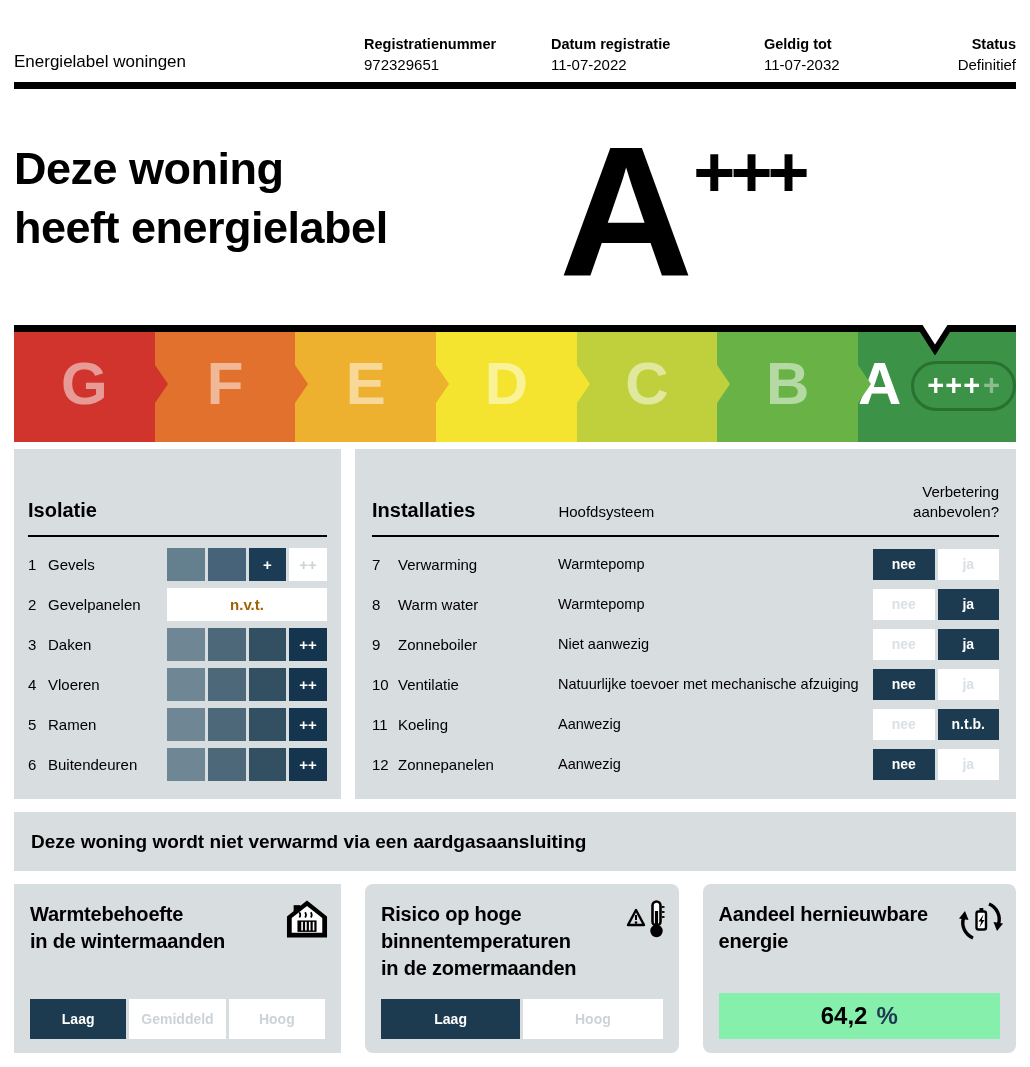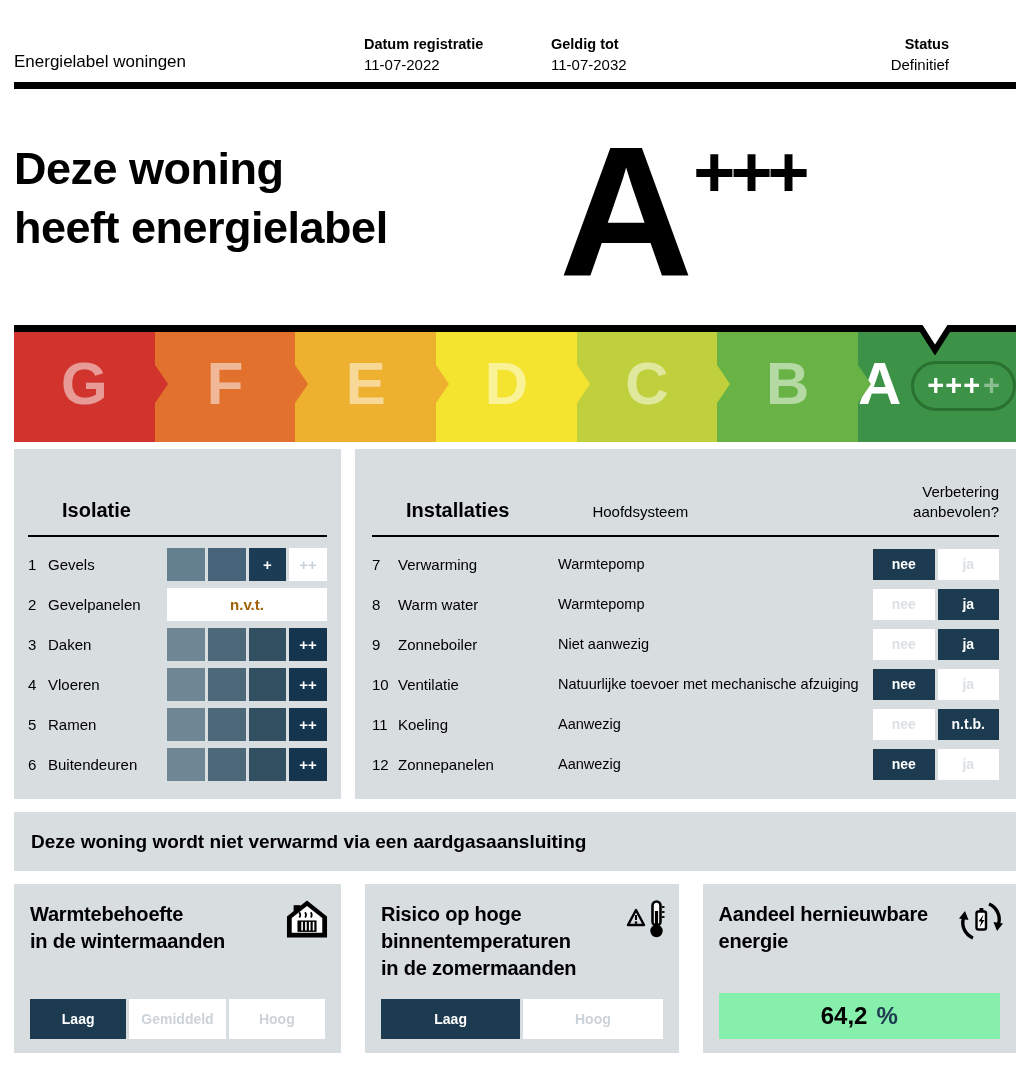--- a/index.html
+++ b/index.html
@@ -41,21 +41,21 @@
   .pill { display:inline-flex; align-items:center; justify-content:center;
           border:3px solid rgba(0,45,0,0.32); border-radius:30px; height:50px; padding:0 13px; margin-top:4px; }
   .pill-main { color:#fff; font-weight:bold; font-size:29px; letter-spacing:1px; }
   .pill-extra { color:rgba(255,255,255,0.4); font-weight:bold; font-size:29px; margin-left:2px; }
 
   
   .panels { display:flex; gap:14px; margin:7px 14px 0; height:350px; }
   .panel { background:#d8dde0; }
   .panel-iso { width:327px; padding:20px 14px 0; }
   .panel-inst { flex:1; padding:20px 17px 0; }
-  .panel-title { font-size:20px; font-weight:bold;margin-left:34px; }
+  .panel-title { font-size:20px; font-weight:bold; }
   .iso-head { display:flex; align-items:flex-end; height:53px; }
   .inst-head { display:flex; align-items:flex-end; height:53px; }
   .inst-sub { font-size:15px; margin-left:83px; padding-bottom:2px; }
   .inst-imp { margin-left:auto; font-size:15px; line-height:20px; text-align:right; white-space:pre-line; }
   .rule2 { height:2px; background:#000; margin-top:13px; }
 
   .iso-rows { margin-top:7px; }
   .iso-row { display:flex; align-items:center; height:40px; }
   .row-num { width:20px; font-size:15px; flex:none; }
   .row-label { font-size:15px; font-weight:normal; }
@@ -76,37 +76,41 @@
   .opt-box.inactive { background:#fff; color:#dbe0e4; }
 
   
   .gasband { margin:13px 14px 0; height:59px; background:#d8dde0; display:flex; align-items:center;
              padding:0 17px; font-size:19px; font-weight:bold; }
 
   
   .cards { display:flex; gap:24px; margin:13px 14px 0; height:169px; }
   .card { background:#d8dde0; padding:17px 16px 14px; display:flex; flex-direction:column; position:relative; }
   .card-1 { width:327px; flex:none; }
-  .card-2, .card-3 { flex:1; }
+  .card-2, .card-3 { flex:1;border-radius:8px; }
   .card-title { font-size:20px; font-weight:bold; line-height:27px; letter-spacing:-0.2px; white-space:pre-line; padding-right:50px; }
   .card-icon { position:absolute; top:15px; right:13px; }
   .card-options { margin-top:auto; display:flex; gap:3px; }
   .copt { flex:1; height:40px; display:flex; align-items:center; justify-content:center; font-size:14px; font-weight:bold; }
   .copt.active { background:#1c3a50; color:#fff; }
   .copt.inactive { background:#fff; color:#ccd3d8; }
   .value-bar { margin-top:auto; height:46px; background:#86efac; display:flex; align-items:center; justify-content:center;
                font-size:24px; font-weight:bold; }
   .value-unit { color:#1c3a50; margin-left:9px; }
 </style>
 </head>
 <body>
 
 <div class="hdr">
   <div class="hdr-title">Energielabel woningen</div>
   <div class="hdr-fields" id="hdr-fields">
+      <div class="hdr-field">
+        <div class="hdr-label">Registratienummer</div>
+        <div class="hdr-value">972329651</div>
+      </div>
       <div class="hdr-field">
         <div class="hdr-label">Datum registratie</div>
         <div class="hdr-value">11-07-2022</div>
       </div>
       <div class="hdr-field">
         <div class="hdr-label">Geldig tot</div>
         <div class="hdr-value">11-07-2032</div>
       </div>
       <div class="hdr-field">
         <div class="hdr-label">Status</div>

